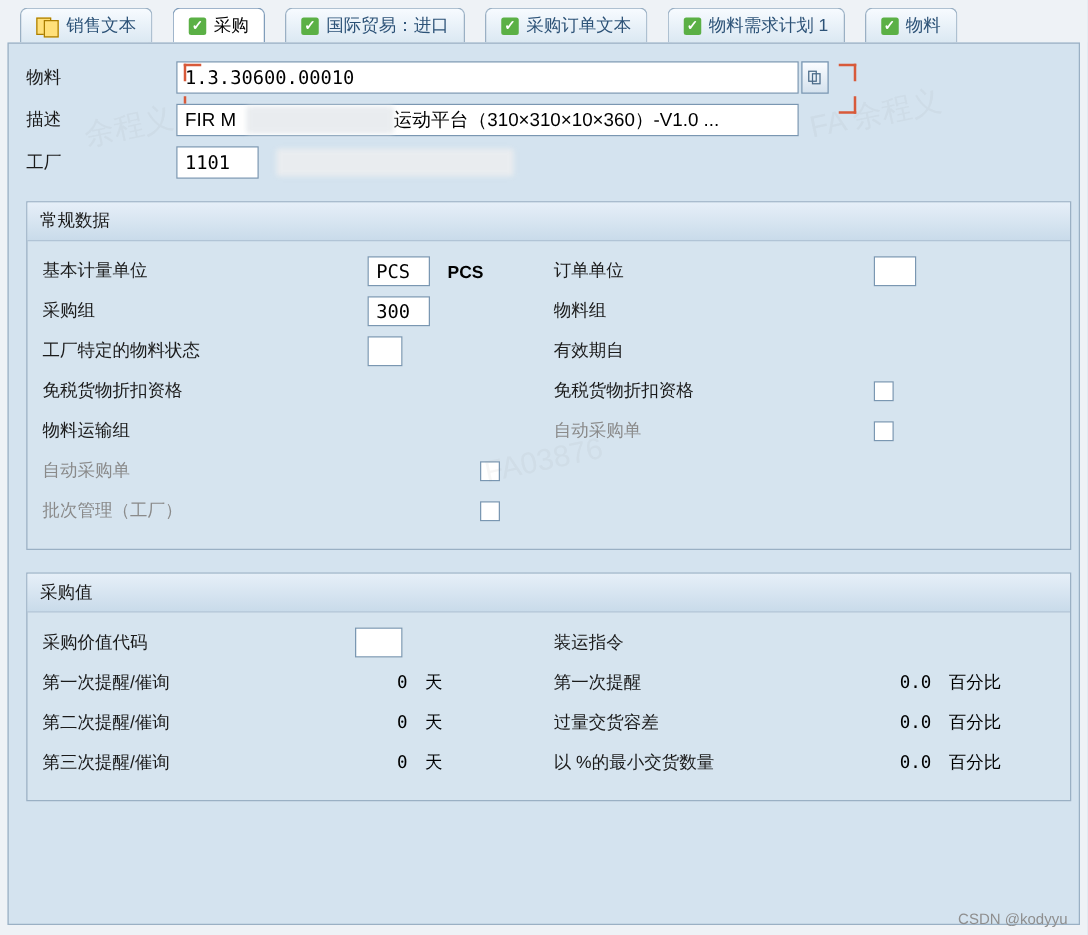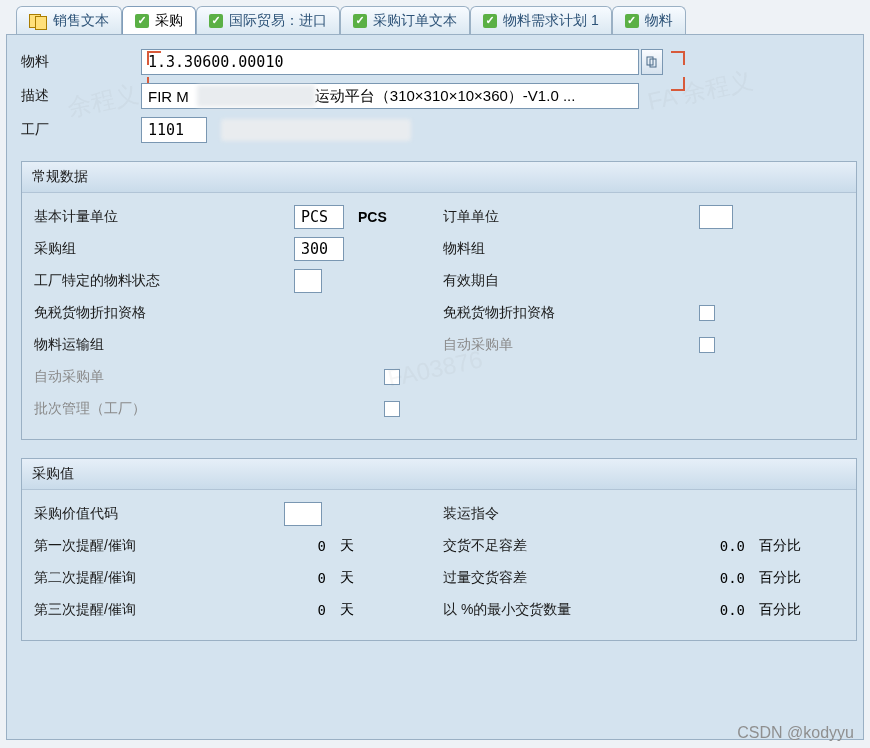--- a/index.html
+++ b/index.html
@@ -20,21 +20,21 @@
     height: 34px;
     padding: 0 16px;
     background: #eef2f6;
     white-space: nowrap;
   }
   .tab {
     display: inline-flex;
     align-items: center;
     height: 28px;
     padding: 0 12px;
-    margin-right: 0;
+    margin-right: 16px;
     border: 1px solid #9ab0c4;
     border-bottom: none;
     border-radius: 6px 6px 0 0;
     background: linear-gradient(#f7fbff, #dbe8f2);
     color: #2c5277;
     cursor: pointer;
     gap: 6px;
   }
   .tab.active {
     background: #fff;
@@ -136,21 +136,21 @@
   }
   .chk {
     width: 16px; height: 16px; border: 1px solid #7a97b2; background: #fff;
     display: inline-block;
   }
   .unit { margin-left: 14px; }
   .numr { font-family: monospace; text-align: right; width: 42px; display:inline-block;}
   .numr.w1 { width: 52px; }
   .rcol .line .lab { flex: 0 0 190px; }
   .footer-credit {
-    position: absolute; right: 16px; bottom: 6px; font-size: 16px; color: #8f8f8f;
+    position: absolute; right: 16px; bottom: 6px; font-size: 12px; color: #8f8f8f;
   }
   .wm{position:absolute;font-size:24px;color:rgba(140,140,140,.08);transform:rotate(-12deg);pointer-events:none;font-family:Arial;}
 </style>
 </head>
 <body>
 
 <div class="tabstrip">
   <div class="tab">
     <span class="docpair-icon"></span>
     <span>销售文本</span>
@@ -303,21 +303,21 @@
           <span style="flex:0 0 70px;"></span>
           <span class="numr">0</span>
           <span class="unit">天</span>
         </div>
       </div>
       <div class="rcol">
         <div class="line">
           <span class="lab">装运指令</span>
         </div>
         <div class="line">
-          <span class="lab">交货不足容差</span>
+          <span class="lab">第一次提醒</span>
           <span style="flex:0 0 60px;"></span>
           <span class="numr w1">0.0</span>
           <span class="unit">百分比</span>
         </div>
         <div class="line">
           <span class="lab">过量交货容差</span>
           <span style="flex:0 0 60px;"></span>
           <span class="numr w1">0.0</span>
           <span class="unit">百分比</span>
         </div>

